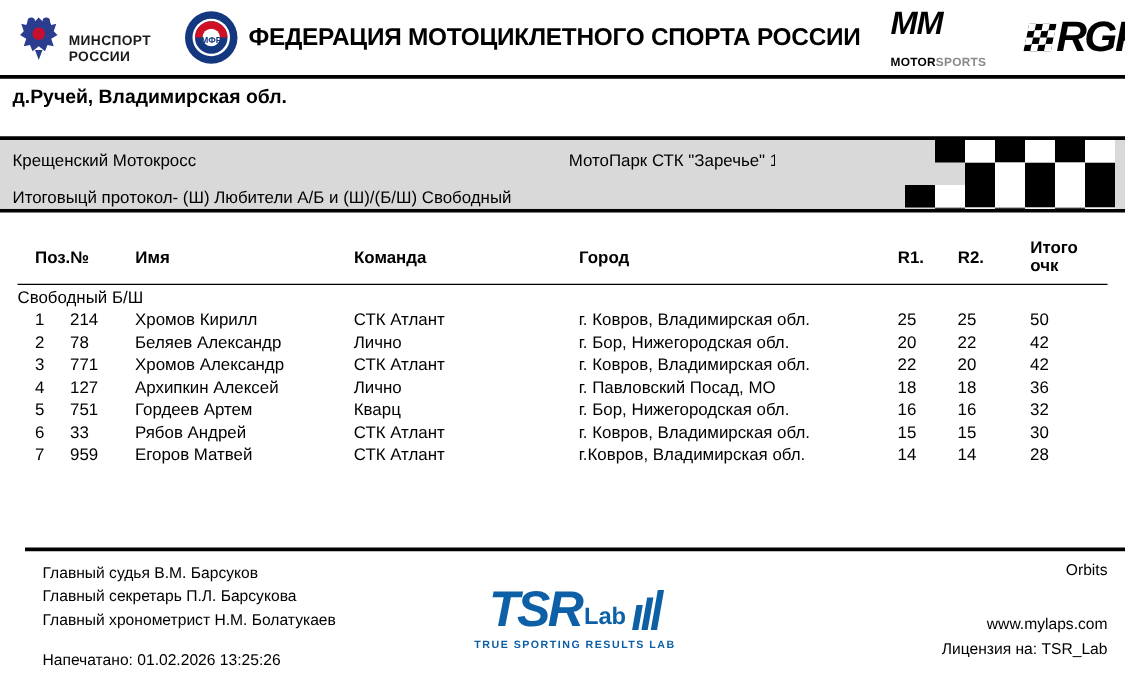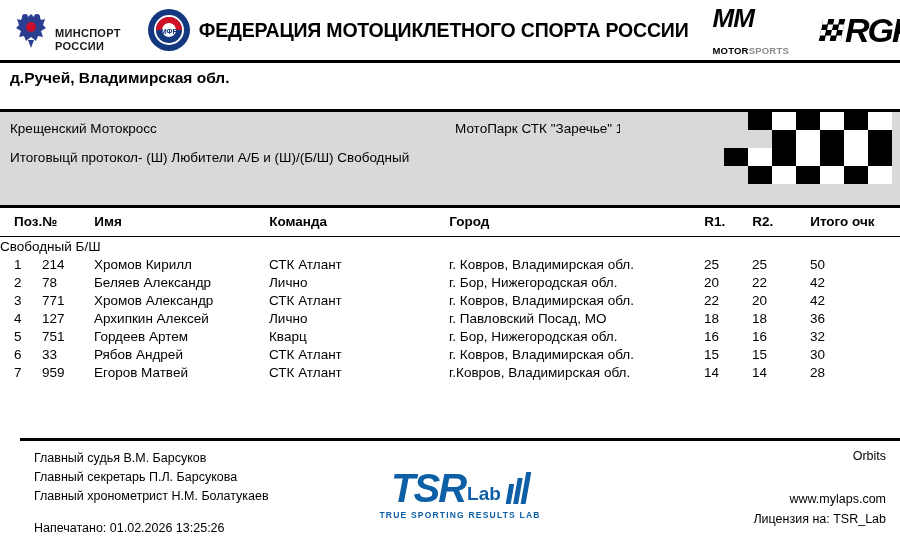--- a/index.html
+++ b/index.html
@@ -112,21 +112,21 @@
   
   .location {
     font-size: 15.5px;
     font-weight: bold;
     padding: 6px 0 22px 10px;
   }
 
   
   .event-band {
     position: relative;
-    height: 93px;
+    height: 55px;
     background: #d9d9d9;
     overflow: hidden;
   }
   .event-left {
     position: absolute;
     left: 10px;
     top: 9px;
     font-size: 13.5px;
   }
   .event-left .line2 { margin-top: 14px; }
@@ -139,21 +139,21 @@
   .checker {
     position: absolute;
     right: 0;
     top: 0;
     width: 280px;
     height: 72px;
   }
 
   
   .table-wrap {
-    padding: 0;
+    padding: 14px;
   }
   table.results {
     width: 100%;
     border-collapse: collapse;
     font-size: 13.5px;
   }
   table.results th {
     text-align: left;
     font-weight: bold;
     font-size: 13.5px;

